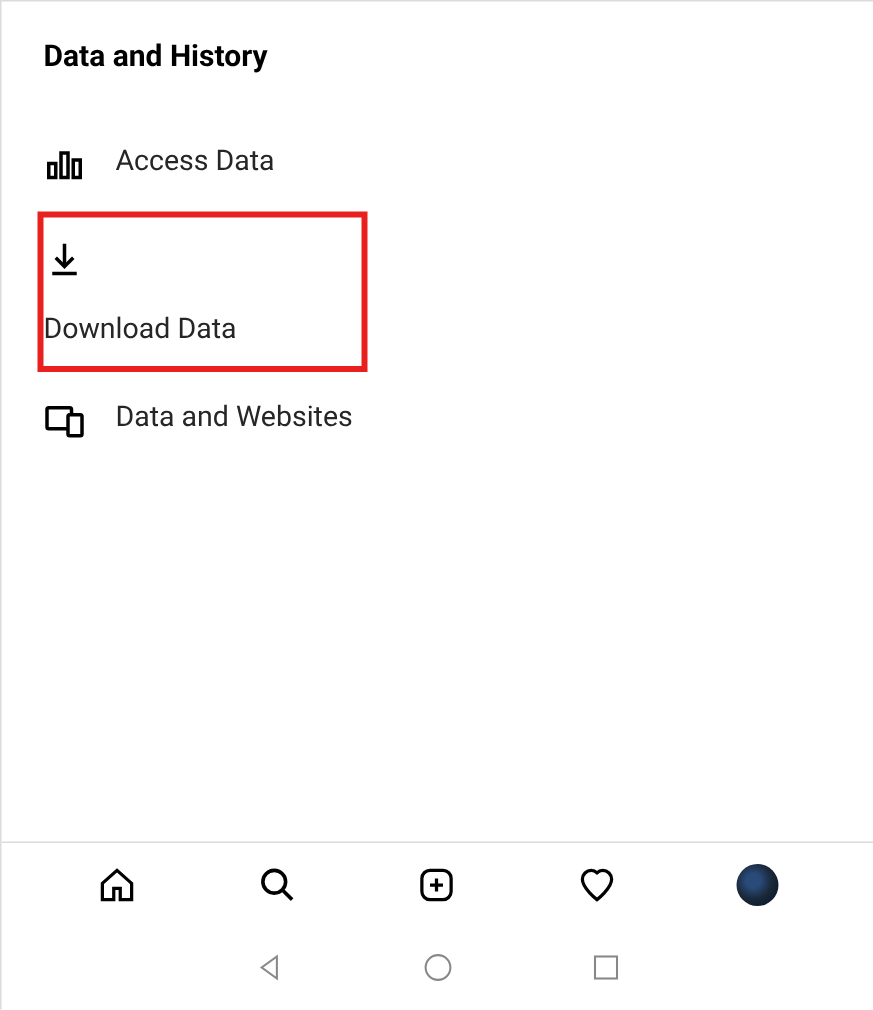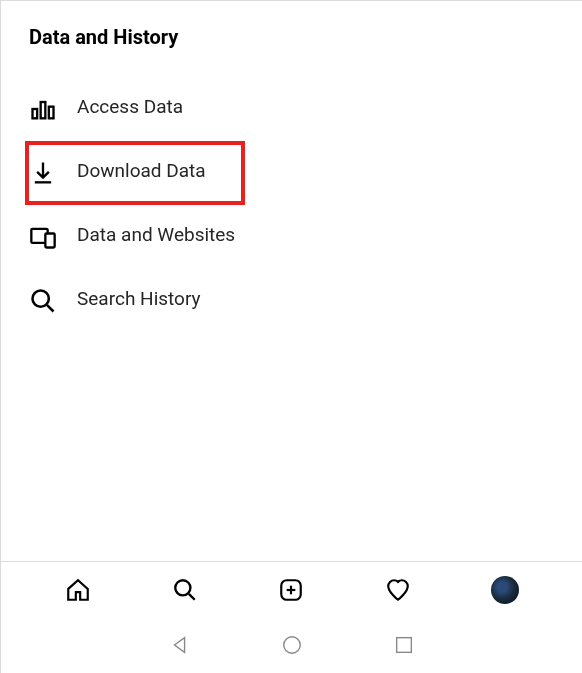--- a/index.html
+++ b/index.html
@@ -29,20 +29,21 @@
       display: flex;
       padding: 18px 0;
       gap: 20px;
       cursor: pointer;
     }
     .menu-item.highlighted {
       border: 4px solid #e8201e;
       padding: 14px 16px 14px 0;
       margin-left: -4px;
       width: 220px;
+      flex-direction: column;
     }
     .icon {
       width: 28px;
       height: 28px;
       display: flex;
       align-items: center;
       justify-content: center;
       flex-shrink: 0;
     }
     .icon svg {
@@ -140,29 +141,20 @@
   <div class="menu-item">
     <span class="icon">
       <svg viewBox="0 0 24 24" fill="none" stroke="#000" stroke-width="2">
         <rect x="2" y="5" width="14" height="12" rx="1"></rect>
         <rect x="14" y="9" width="8" height="12" rx="1" fill="#fff"></rect>
       </svg>
     </span>
     <span class="menu-label">Data and Websites</span>
   </div>
 
-  <div class="menu-item">
-    <span class="icon">
-      <svg viewBox="0 0 24 24" fill="none" stroke="#000" stroke-width="2.2">
-        <circle cx="10" cy="10" r="7"></circle>
-        <line x1="15.5" y1="15.5" x2="21" y2="21"></line>
-      </svg>
-    </span>
-    <span class="menu-label">Search History</span>
-  </div>
 </div>
 
 <div class="bottom-nav">
   <div class="nav-icon">
     <svg viewBox="0 0 24 24" fill="none" stroke="#000" stroke-width="2">
       <path d="M3 11 L12 3 L21 11 L21 21 L14 21 L14 14 L10 14 L10 21 L3 21 Z"></path>
     </svg>
   </div>
   <div class="nav-icon">
     <svg viewBox="0 0 24 24" fill="none" stroke="#000" stroke-width="2.2">

